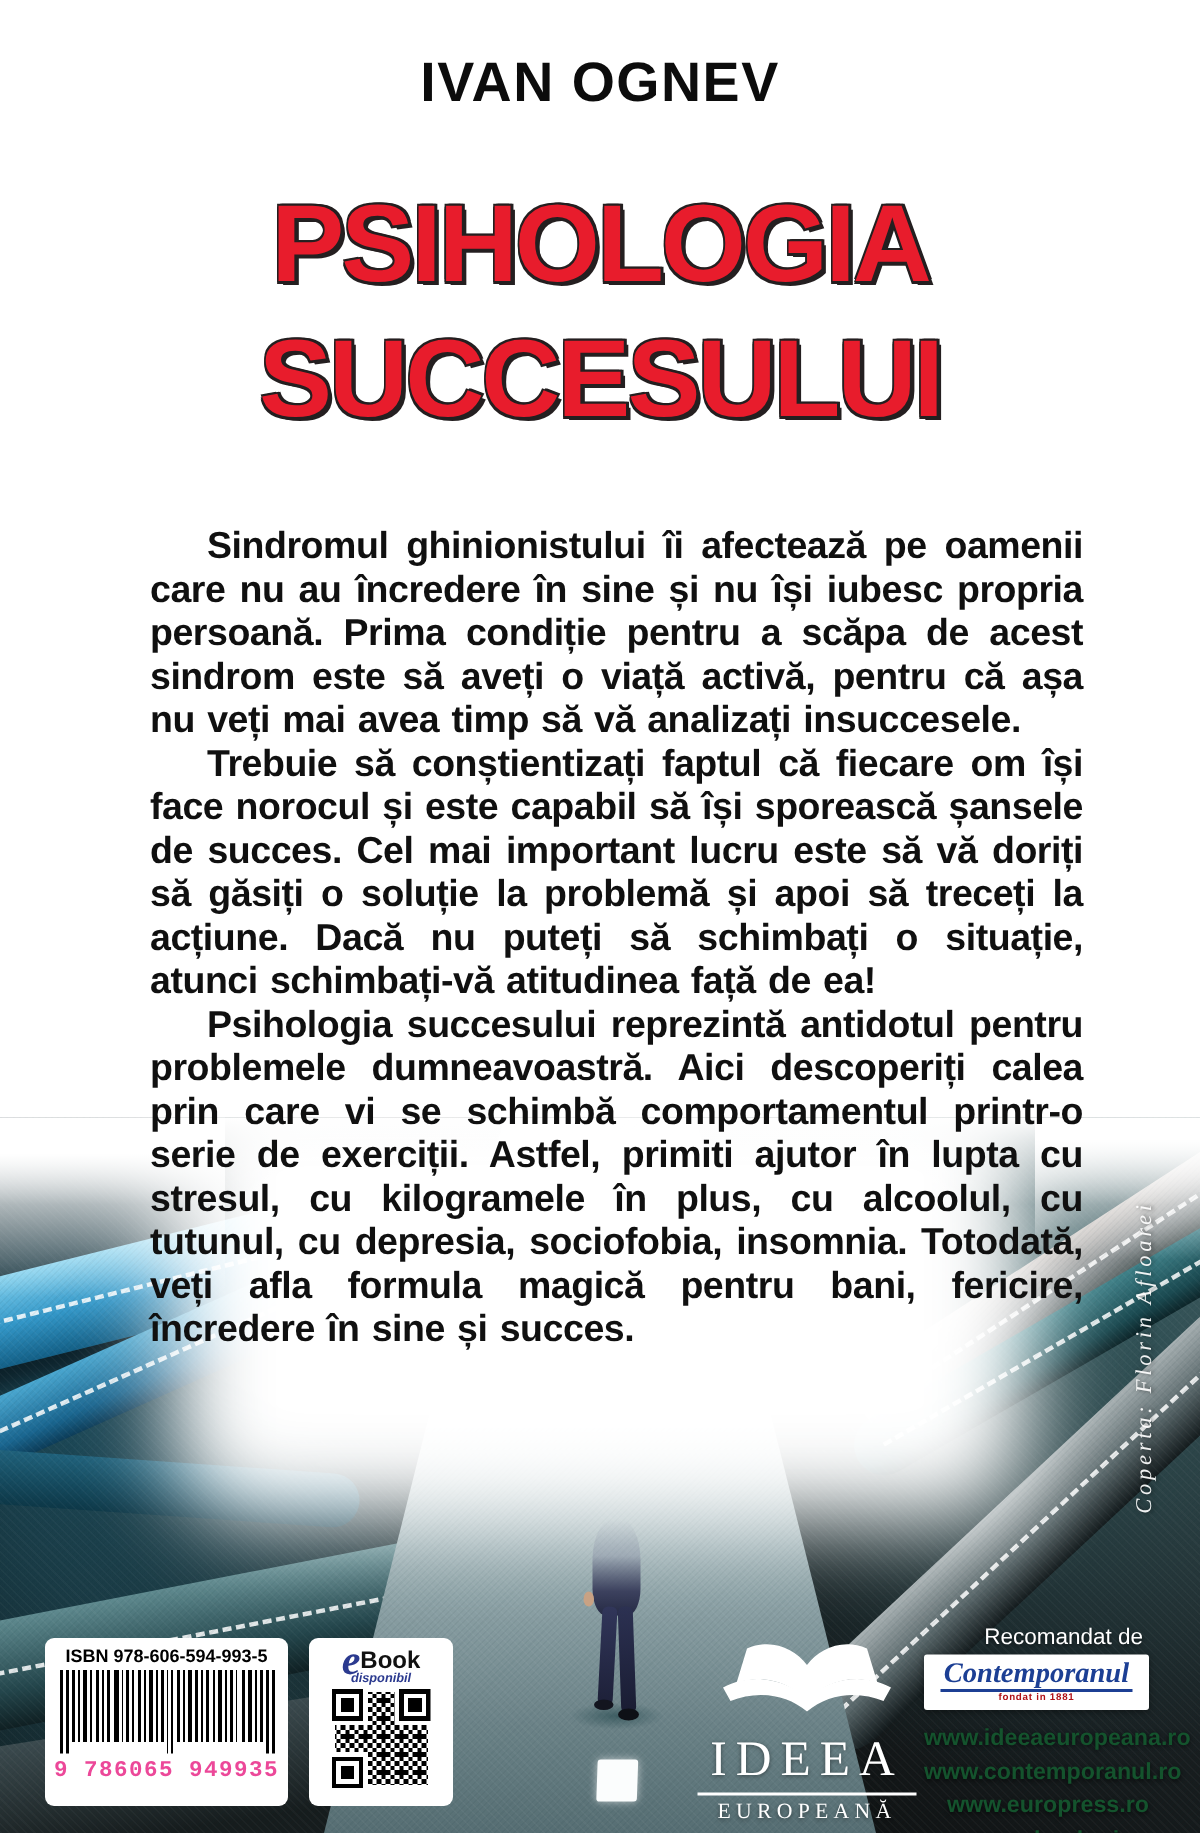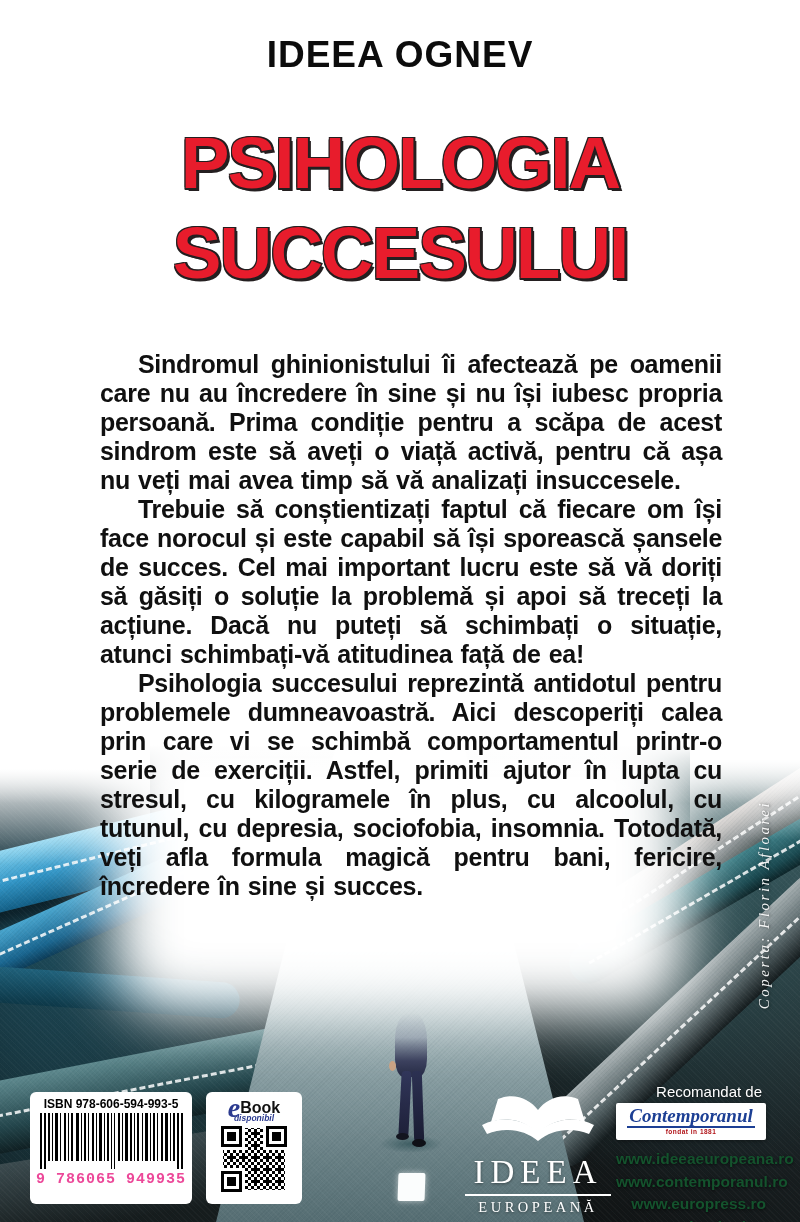--- a/index.html
+++ b/index.html
@@ -160,21 +160,21 @@
       <div class="man-torso"></div>
       <div class="man-hand"></div>
       <div class="man-legL"></div>
       <div class="man-legR"></div>
       <div class="man-shoeL"></div>
       <div class="man-shoeR"></div>
     </div>
     <div class="lane-dash"></div>
   </div>
 
-  <div class="author">IDEEA OGNEV</div>
+  <div class="author">IVAN OGNEV</div>
   <div class="title">
     <div>PSIHOLOGIA</div>
     <div>SUCCESULUI</div>
   </div>
 
   <div class="body-text">
     <p>Sindromul ghinionistului îi afectează pe oamenii care nu au încredere în sine și nu își iubesc propria persoană. Prima condiție pentru a scăpa de acest sindrom este să aveți o viață activă, pentru că așa nu veți mai avea timp să vă analizați insuccesele.</p>
     <p>Trebuie să conștientizați faptul că fiecare om își face norocul și este capabil să își sporească șansele de succes. Cel mai important lucru este să vă doriți să găsiți o soluție la problemă și apoi să treceți la acțiune. Dacă nu puteți să schimbați o situație, atunci schimbați-vă atitudinea față de ea!</p>
     <p>Psihologia succesului reprezintă antidotul pentru problemele dumneavoastră. Aici descoperiți calea prin care vi se schimbă comportamentul printr-o serie de exerciții. Astfel, primiti ajutor în lupta cu stresul, cu kilogramele în plus, cu alcoolul, cu tutunul, cu depresia, sociofobia, insomnia. Totodată, veți afla formula magică pentru bani, fericire, încredere în sine și succes.</p>
   </div>

